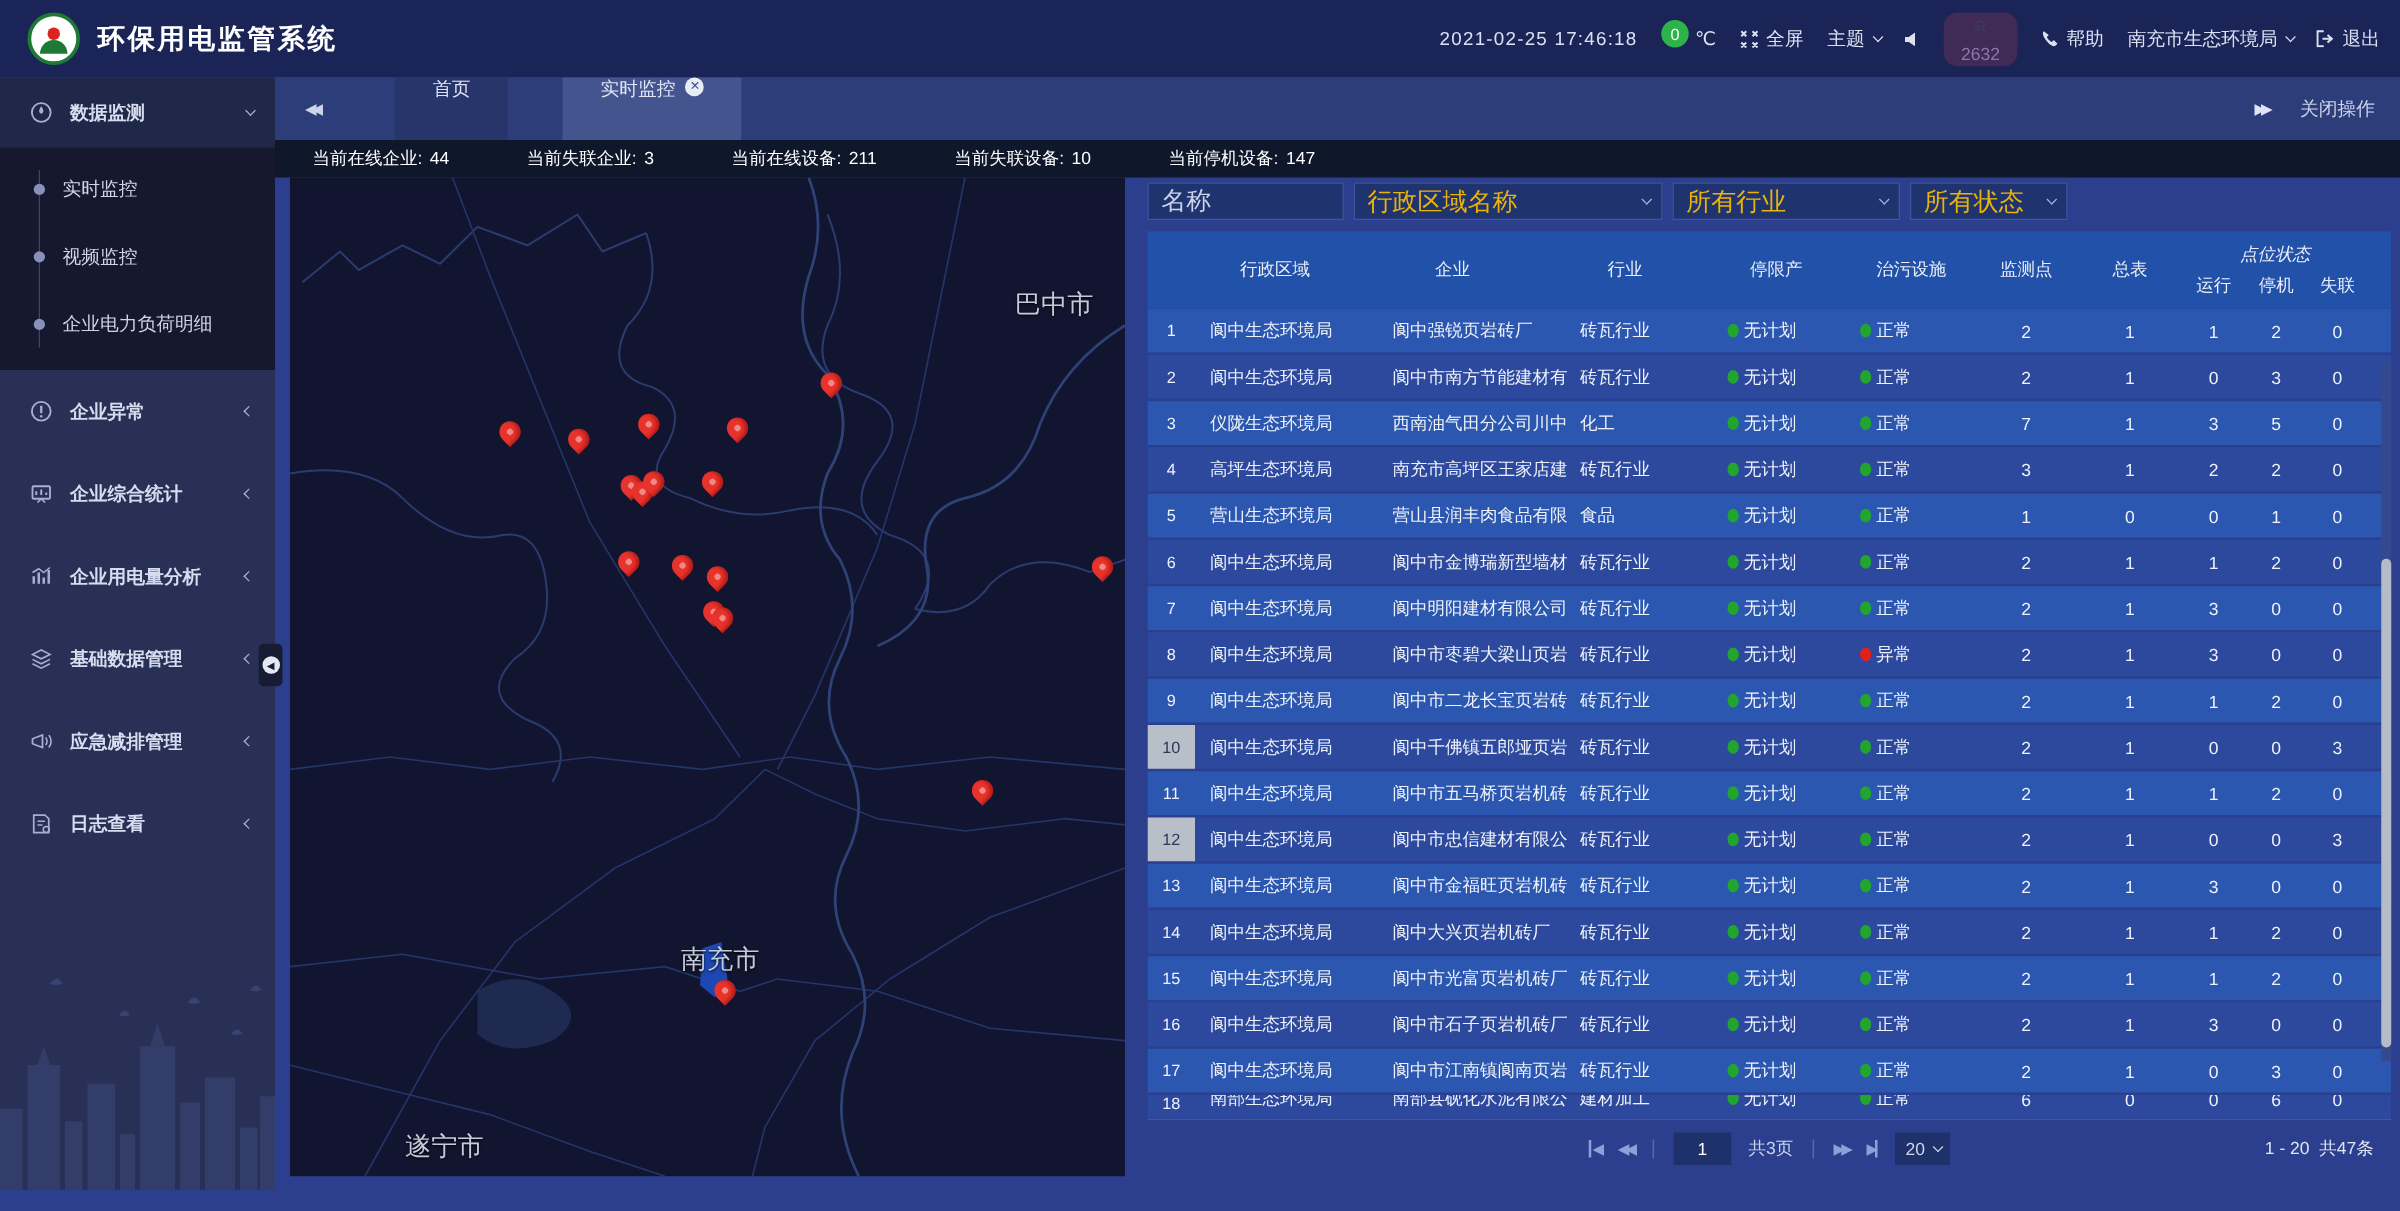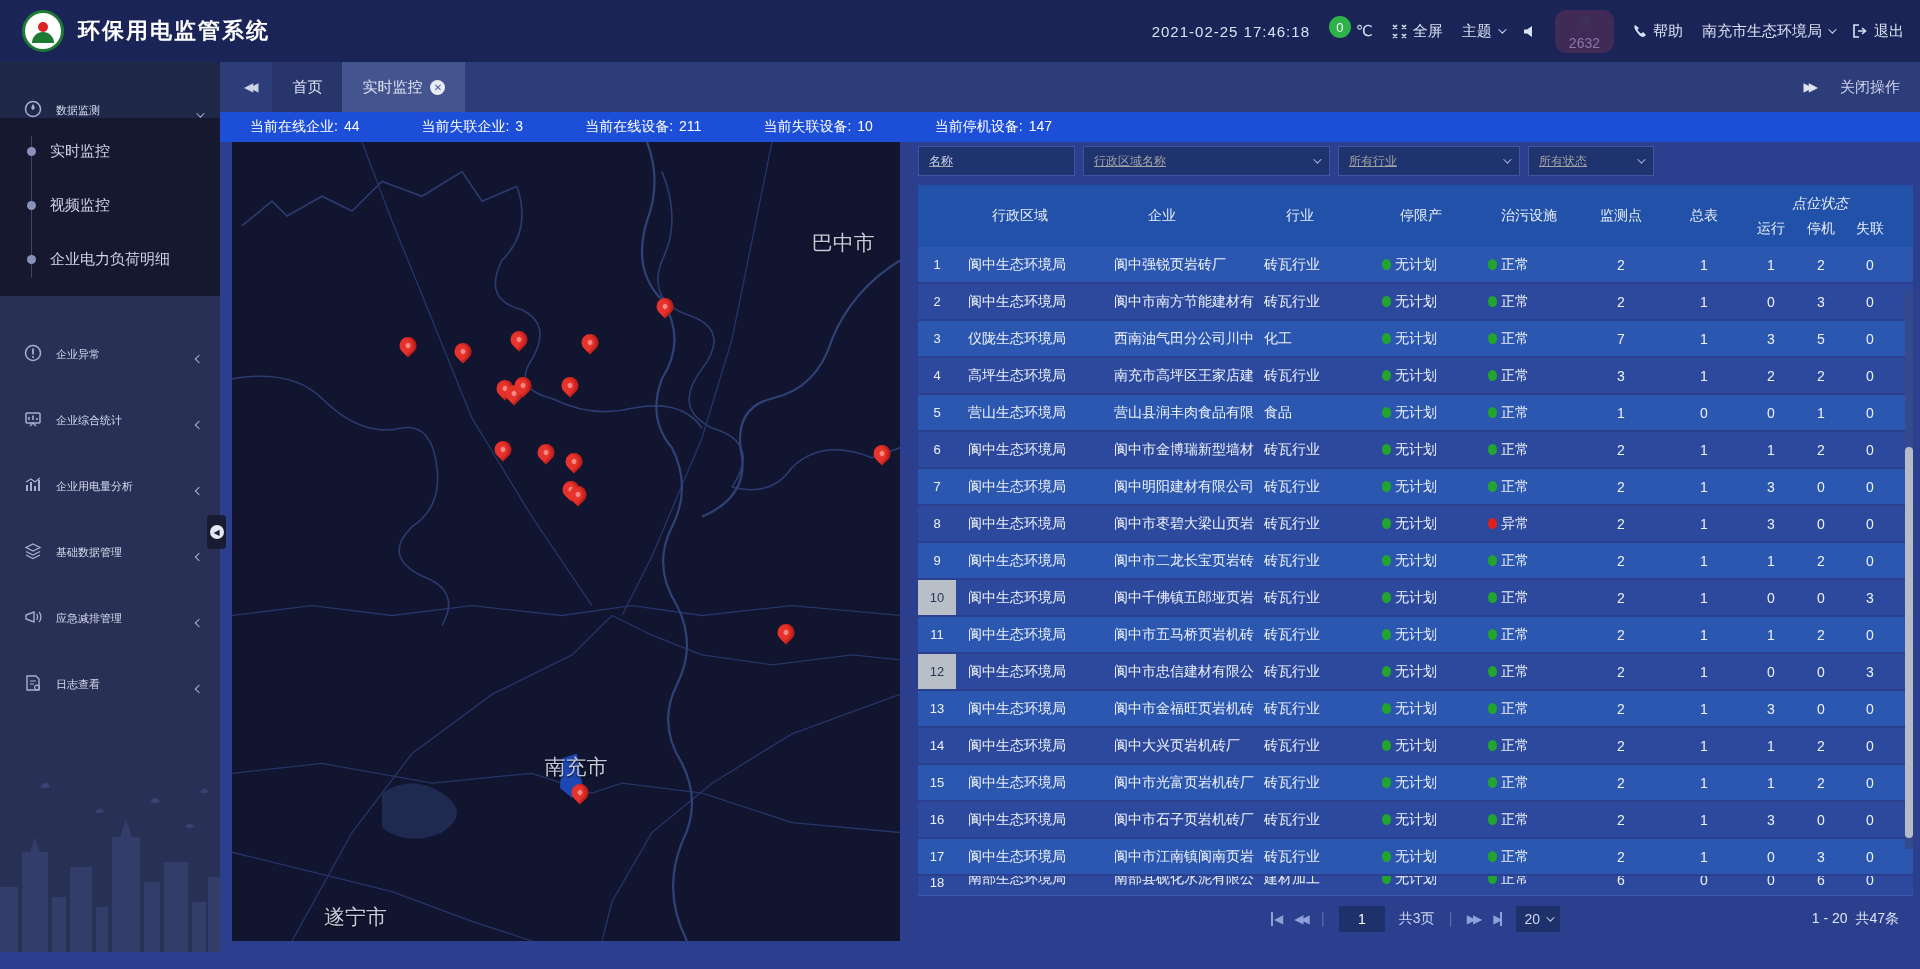--- a/index.html
+++ b/index.html
@@ -32,50 +32,50 @@
     font-size:14px; display:flex; align-items:center; gap:6px;flex-direction:column; }
   .bell { color:#3c4470; font-size:14px; }
   .icon-svg { display:block; }
 
   
   .main { position:absolute; top:62px; left:0; right:0; bottom:0; display:flex; }
 
   
   .sidebar { width:220px; height:890px; background:#283055; flex:none; position:relative;
     color:#d7dcef; overflow:hidden; }
-  .side-item { height:66px; display:flex; align-items:flex-end; padding:0 18px 0 24px;
-    gap:14px; font-size:11px; cursor:pointer; position:relative; }
+  .side-item { height:66px; display:flex; align-items:center; padding:0 18px 0 24px;
+    gap:14px; font-size:15px; cursor:pointer; position:relative;font-weight:bold; }
   .side-item .lbl { flex:1; }
   .side-item .chev { color:#aab2d0; }
   .side-item.parent-open { background:#20284a; height:56px; }
   .side-icon { width:18px; height:18px; color:#a7b0d2; flex:none; }
   .submenu { background:#15182e; padding:6px 0 10px 0; position:relative; }
   .submenu::before { content:""; position:absolute; left:31px; top:18px; bottom:18px;
     width:1px; background:#3d4468; }
   .sub-item { height:54px; display:flex; align-items:center; padding-left:50px;
     font-size:15px; color:#ced4ea; cursor:pointer; position:relative; }
   .sub-item::before { content:""; position:absolute; left:27px; width:9px; height:9px;
     border-radius:50%; background:#8a91b8; }
   .skyline { position:absolute; bottom:0; left:0; width:100%; }
 
   
   .content { flex:1; display:flex; flex-direction:column; background:#2b3f8e; min-width:0; }
   .tabbar { height:50px; background:#2d3d7a; display:flex; align-items:center;
     color:#dfe4f4; flex:none; }
   .tab-arrows { padding:0 18px 0 24px; font-size:12px; letter-spacing:-4px; color:#cdd4ea; cursor:pointer; }
-  .tab { height:50px; display:flex; align-items:center; gap:8px; padding:0 20px;
-    font-size:15px; cursor:pointer; background:#27356b; }
+  .tab { height:50px; display:flex; align-items:flex-start; gap:8px; padding:0 30px;
+    font-size:15px; cursor:pointer; background:#27356b;margin-left:44px; }
   .tab.active { background:#44548e; }
   .tab-close { width:15px; height:15px; border-radius:50%; background:#e8ecf5; color:#44548e;
     font-size:10px; display:flex; align-items:center; justify-content:center; font-weight:bold; }
   .tabbar-right { margin-left:auto; display:flex; align-items:center; gap:26px; padding-right:20px; }
   .dbl-arrow { font-size:12px; letter-spacing:-4px; cursor:pointer; }
   .close-ops { font-size:15px; color:#ccd3ea; cursor:pointer; }
 
-  .statsbar { height:30px; background:#1d4ed8; display:flex; align-items:center; gap:62px;
+  .statsbar { height:30px; background:#0f172a; display:flex; align-items:center; gap:62px;
     padding-left:30px; color:#fff; font-size:14px; flex:none; }
   .stat { display:flex; gap:6px; white-space:nowrap; }
 
   .workspace { flex:1; display:flex; padding:0 7px 17px 12px; gap:8px; min-height:0; position:relative; }
 
   
   .map-panel { width:668px; flex:none; background:#12152f; position:relative; overflow:hidden; }
   .map-panel svg.map-lines { position:absolute; inset:0; width:100%; height:100%; }
   .city-label { position:absolute; color:#c3cadd; font-size:21px; transform:translate(-50%,-50%);
     white-space:nowrap; text-shadow:0 1px 2px #000; }
@@ -87,22 +87,22 @@
 
   .collapse-btn { position:absolute; left:207px; top:453px; width:19px; height:34px;
     background:#171c33; border:none; border-radius:4px; cursor:pointer;
     display:flex; align-items:center; justify-content:center; z-index:5; }
   .collapse-btn .circ { width:14px; height:14px; border-radius:50%; background:#e4e8f2;
     color:#171c33; font-size:8px; display:flex; align-items:center; justify-content:center; }
 
   
   .right-panel { flex:1; display:flex; flex-direction:column; min-width:0; padding-left:10px; position:relative; }
   .filters { display:flex; gap:8px; margin:4px 0 9px 0; flex:none; }
-  .f-field { height:30px; background:#1f336f; border:1px solid #3d54a0; color:#a3a3a3;
-    font-size:12px; display:flex; align-items:center; padding:0 10px; cursor:pointer;text-decoration:underline; }
+  .f-field { height:30px; background:#1f336f; border:1px solid #3d54a0; color:#eab308;
+    font-size:20px; display:flex; align-items:center; padding:0 10px; cursor:pointer; }
   input.f-field { outline:none; cursor:text; }
   input.f-field::placeholder { color:#c9d2ea; opacity:1; }
   .f-name { width:157px; }
   .f-region { width:247px; justify-content:space-between; }
   .f-industry { width:182px; justify-content:space-between; }
   .f-status { width:126px; justify-content:space-between; }
   .f-field .chev { color:#aab4da; }
 
   
   .table-wrap { flex:1; display:flex; flex-direction:column; min-height:0; position:relative; }

